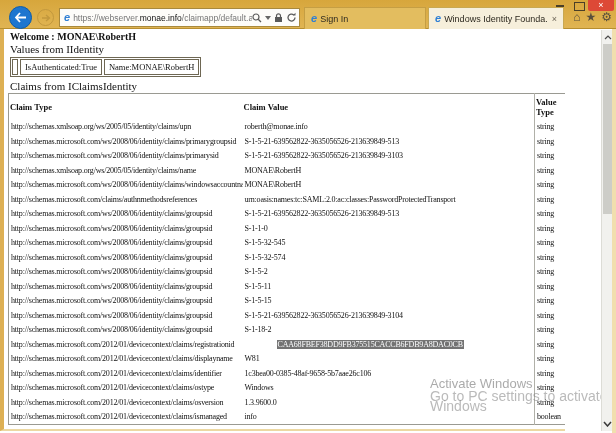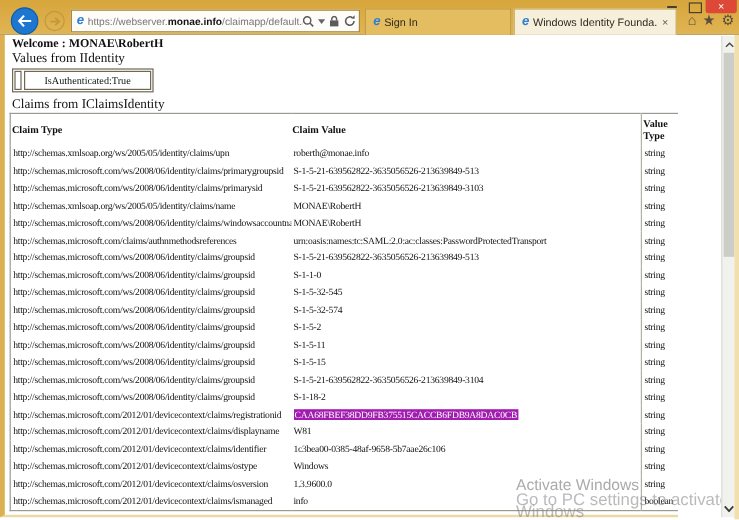--- a/index.html
+++ b/index.html
@@ -16,21 +16,21 @@
   .btn-max::after { content:""; position:absolute; left:4px; top:2px; width:9px; height:7px; border:1px solid #4a3f28; }
   .btn-close { width:26px; height:11px; background:#dd4936; color:#fff; font-size:9px; line-height:10px;
                text-align:center; border-radius:0 0 2px 2px; }
   .nav-back { position:absolute; left:9px; top:6px; width:23px; height:23px; border-radius:50%;
               background:#1d76cf; border:1px solid #0f5ca8; display:flex; align-items:center; justify-content:center; }
   .nav-fwd { position:absolute; left:37px; top:9px; width:17px; height:17px; border-radius:50%;
              background:transparent; border:1px solid #c2983d; display:flex; align-items:center; justify-content:center; }
   .addr { position:absolute; left:59px; top:8px; width:241px; height:19px; background:#fdfcf9;
           border:1px solid #a8893d; display:flex; align-items:center; padding:0 2px 0 4px; font-size:8.5px; }
   .addr .url { flex:1; white-space:nowrap; overflow:hidden; color:#767676; }
-  .addr .url b { color:#111; font-weight:bold; }
+  .addr .url b { color:#111; font-weight:normal; }
   .addr-icons { display:flex; align-items:center; gap:3px; }
   .caret-down { width:0; height:0; border-left:3px solid transparent; border-right:3px solid transparent;
                 border-top:4px solid #666; }
   .ie-e { font-style:italic; font-weight:bold; color:#2f7fd4; font-size:11px; line-height:11px; padding-right:3px; }
   .tab { position:absolute; top:7px; height:22px; display:flex; align-items:center; padding:0 6px;
          font-size:9px; color:#2e2a20; }
   .tab.inactive { left:304px; width:122px; background:#e3bd5f; border:1px solid #c59e43; border-bottom:none; }
   .tab.active { left:428px; width:136px; background:#f6efdb; border:1px solid #c8a851; border-bottom:none; }
   .tab .label { flex:1; white-space:nowrap; overflow:hidden; }
   .tab .x { color:#6b6456; font-size:9px; padding-left:4px; }
@@ -46,41 +46,41 @@
                border-left:1px solid #dcdcd6; z-index:24; }
   .scroll-thumb { position:absolute; top:14px; left:1px; width:9px; height:170px; background:#cdcdc8; }
   .sb-arrow { position:absolute; left:0; width:11px; height:12px; display:flex; align-items:center; justify-content:center; }
   .sb-up { top:1px; } .sb-down { bottom:1px; }
 
   
   .welcome { margin:2px 0 0 6px; font-size:10px; font-weight:bold; line-height:11px; }
   .section-h { margin:1px 0 1px 6px; font-size:11px; line-height:12px; }
   .id-table { margin:1px 0 2px 6px; display:inline-block; border:1px solid #6e6753; padding:1px; }
   .id-row { display:flex; gap:2px; }
-  .id-cell { border:1px solid #6e6753; font-size:8.5px; line-height:10px; padding:2px 16px; white-space:nowrap; }
+  .id-cell { border:1px solid #6e6753; font-size:8.5px; line-height:10px; padding:2px 4px; white-space:nowrap; }
   .id-cell.empty { width:6px; padding:2px 0; }
 
   table.claims { margin-left:4px; width:606px; border-collapse:collapse; table-layout:fixed;
                  border:1px solid #9a9a92; font-size:8px; }
   table.claims col.c-type { width:234px; }
   table.claims col.c-value { width:292px; }
   table.claims col.c-vtype { width:42px; }
   table.claims col.c-subj { width:38px; }
   table.claims th { font-size:8.5px; font-weight:bold; text-align:left; vertical-align:middle;
                     height:26px; line-height:10px; padding:1px; }
   table.claims th.c-subj, table.claims td.col-subject { border-left:1px solid #b0b0a8; }
   table.claims th.c-vtype, table.claims td.col-vtype { border-left:1px solid #b0b0a8; }
   table.claims td { height:14.5px; white-space:nowrap; overflow:hidden; padding:0 2px;
                     letter-spacing:-0.2px; line-height:11px; vertical-align:middle; }
   td.col-vtype { letter-spacing:0; }
   td.col-subject { letter-spacing:0; }
-  .selected { background:#a21caf; color:#fdfeff; padding:0 1px; }
+  .selected { background:#737373; color:#fdfeff; padding:0 1px;margin-left:32px; }
 
   
-  .watermark { position:absolute; left:430px; top:396px; z-index:22; pointer-events:none;
+  .watermark { position:absolute; left:430px; top:376px; z-index:22; pointer-events:none;
                color:rgba(118,118,118,0.62); }
   .watermark .l1 { font-size:13px; line-height:15px; }
   .watermark .l2 { font-size:14px; line-height:10px; color:rgba(130,130,130,0.55); }
 
   svg { display:block; }
 </style>
 </head>
 <body>
 
 <div class="chrome">
@@ -139,20 +139,21 @@
 </div>
 
 <div class="page">
   <div class="welcome">Welcome : MONAE\RobertH</div>
   <div class="section-h">Values from IIdentity</div>
 
   <div class="id-table">
     <div class="id-row">
       <span class="id-cell empty"></span>
     <span class="id-cell">IsAuthenticated:True</span>
+        <span class="id-cell">Name:MONAE\RobertH</span>
       </div>
   </div>
 
   <div class="section-h">Claims from IClaimsIdentity</div>
 
   <table class="claims">
     <colgroup>
       <col class="c-type">
         <col class="c-value">
         <col class="c-vtype">

